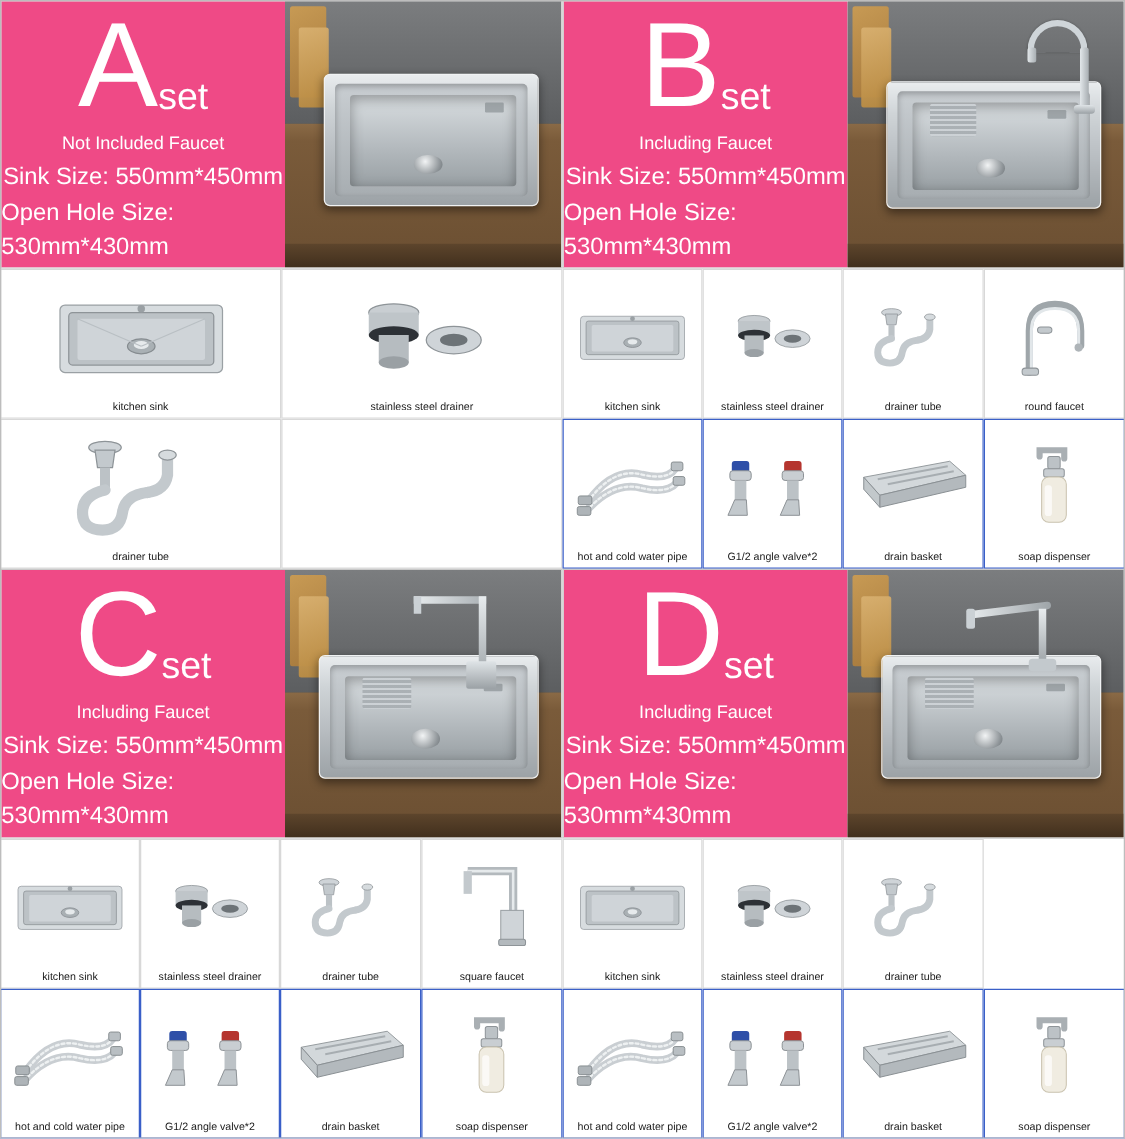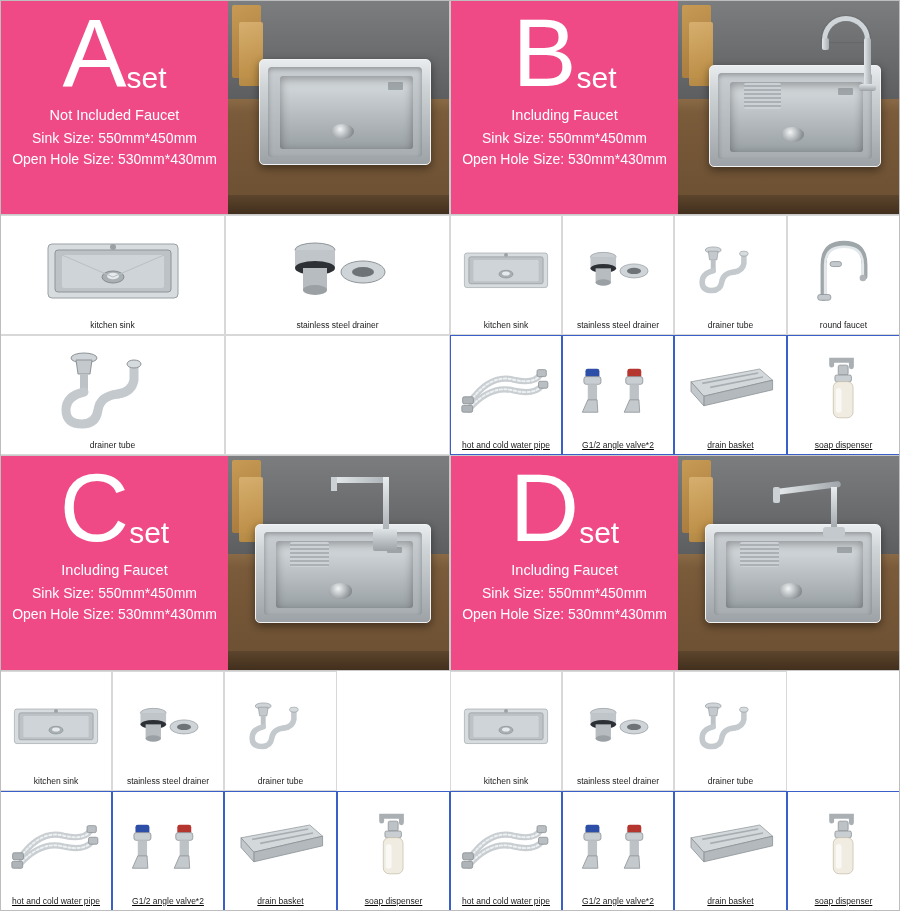--- a/index.html
+++ b/index.html
@@ -36,21 +36,21 @@
     width: 100%;
   }
   .cell .art {
     flex: 1 1 auto;
     width: 100%;
     display: flex;
     align-items: center;
     justify-content: center;
     padding-top: 4px;
   }
-  .cell.hl { border: 1.5px solid #3a5fc8; text-decoration: underline; }
+  .cell.hl { border: 1.5px solid #3a5fc8; }
 
   
   .hero {
     position: relative;
     display: flex;
     overflow: hidden;
     border: 1px solid #c9c9c9;
   }
   .hero .pink {
     background: #ef4a86;
@@ -78,23 +78,23 @@
     font-size: 30px;
     margin-left: 2px;
     position: relative;
     top: 2px;
   }
   .hero .pink .faucet {
     font-size: 14.5px;
     margin-top: 6px;
   }
   .hero .pink .spec {
-    font-size: 14px;
+    font-size: 19px;
     margin-top: 5px;
-    text-align: center;
+    text-align: left;
     line-height: 1.45;
   }
   .hero .photo {
     flex: 1 1 auto;
     position: relative;
     overflow: hidden;
   }
 
   
   .scene { position: absolute; inset: 0; background: linear-gradient(180deg,#6d6f71 0%, #57595b 42%, #4e5052 43%, #4a4c4e 100%); }
@@ -440,20 +440,32 @@
               <ellipse cx="46" cy="10" rx="13" ry="5" fill="#cfd4d8" stroke="#8e9498"></ellipse>
               <path d="M38 12 L40 26 L52 26 L54 12 Z" fill="#c3c9cd" stroke="#8e9498"></path>
               <rect x="42" y="26" width="8" height="18" fill="#bcc2c6"></rect>
               <path d="M46 44 q-18 4 -18 18 q0 14 16 14 q14 0 16 -14 q2 -14 20 -16" fill="none" stroke="#c3c9cd" stroke-width="9" stroke-linecap="round"></path>
               <path d="M80 46 q14 -2 16 -14 l0 -14" fill="none" stroke="#c3c9cd" stroke-width="9" stroke-linecap="round"></path>
               <ellipse cx="96" cy="16" rx="7" ry="4" fill="#d6dbde" stroke="#8e9498"></ellipse>
             </svg>
           </div>
           <div class="caption">drainer tube</div>
         </div>
+        <div class="cell" style="width:113px;">
+          <div class="art">
+            <svg width="72" height="76" viewBox="0 0 80 92">
+              <path d="M16 12 L60 12 L60 52" fill="none" stroke="#b3b9bd" stroke-width="8" stroke-linejoin="miter"></path>
+              <path d="M16 12 L60 12 L60 50" fill="none" stroke="#e6eaec" stroke-width="2.5"></path>
+              <rect x="12" y="12" width="8" height="22" fill="#c3c9cd"></rect>
+              <rect x="48" y="50" width="22" height="30" fill="#cfd4d8" stroke="#9aa0a4"></rect>
+              <rect x="46" y="78" width="26" height="6" rx="2" fill="#b3b9bd" stroke="#8e9498"></rect>
+            </svg>
+          </div>
+          <div class="caption">square faucet</div>
+        </div>
       </div>
 
       <div class="row" style="height:120px;">
         <div class="cell hl" style="width:112px;">
           <div class="art">
             <svg width="96" height="62" viewBox="0 0 120 80">
               <path d="M14 56 Q40 20 70 28 Q96 34 104 22" fill="none" stroke="#c9ced2" stroke-width="8" stroke-linecap="round"></path>
               <path d="M14 56 Q40 20 70 28 Q96 34 104 22" fill="none" stroke="#eef1f2" stroke-width="2.5" stroke-linecap="round" stroke-dasharray="3 3"></path>
               <path d="M12 66 Q40 34 70 42 Q96 48 106 36" fill="none" stroke="#c9ced2" stroke-width="8" stroke-linecap="round"></path>
               <path d="M12 66 Q40 34 70 42 Q96 48 106 36" fill="none" stroke="#eef1f2" stroke-width="2.5" stroke-linecap="round" stroke-dasharray="3 3"></path>

